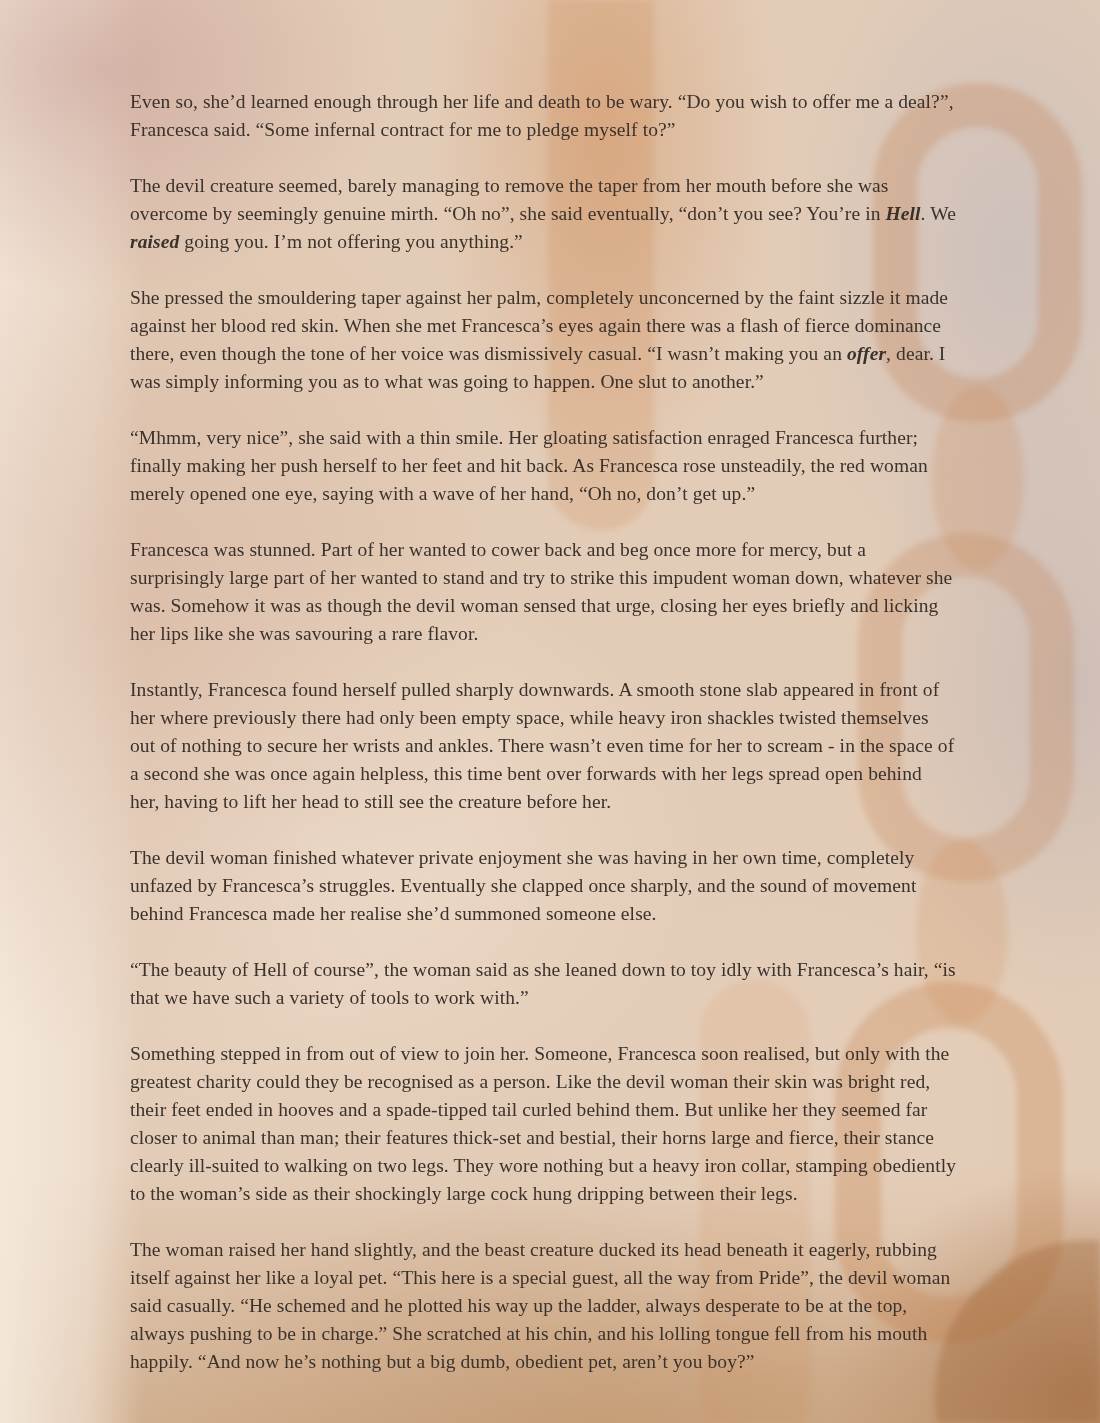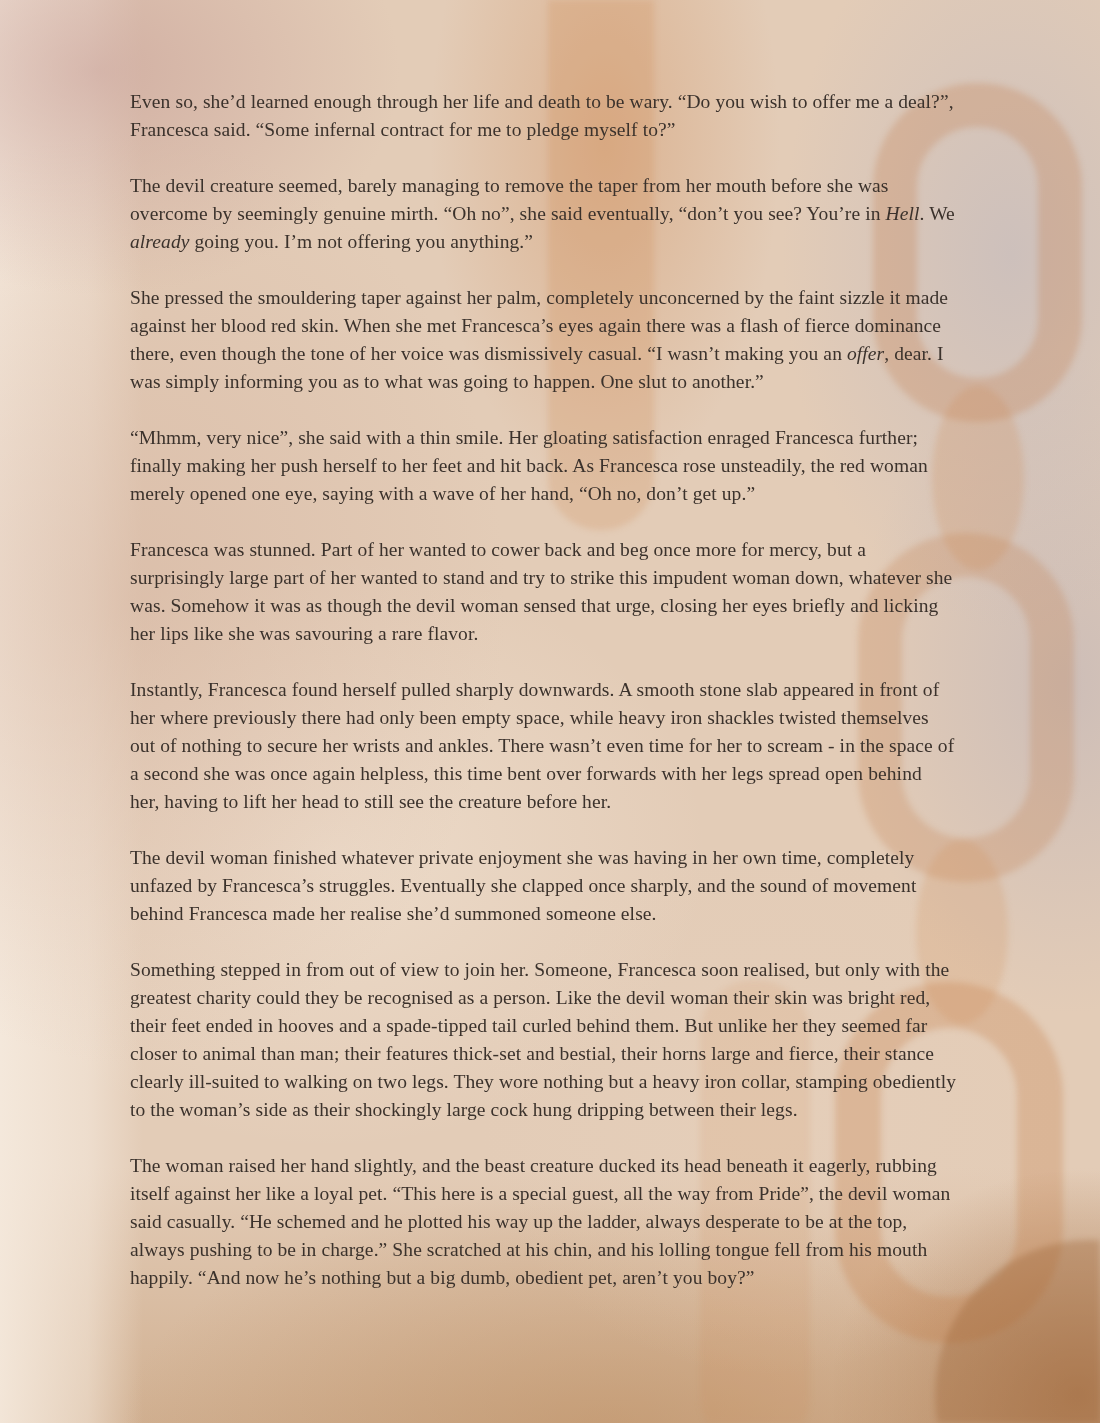--- a/index.html
+++ b/index.html
@@ -48,20 +48,21 @@
   .para {
     margin: 0 16px 28px 0;
     font-size: 19.5px;
     line-height: 28px;
     color: #3b322c;
     text-align: left;
     letter-spacing: 0.1px;
   }
   .para em {
     font-style: italic;
+    font-weight: bold;
   }
 </style>
 </head>
 <body>
 
 <main class="page">
 
   <div class="bg-art">
     <svg width="1100" height="1423" viewBox="0 0 1100 1423" xmlns="http://www.w3.org/2000/svg">
 
@@ -78,23 +79,24 @@
         <ellipse cx="978" cy="478" rx="46" ry="92" fill-opacity="0.20"></ellipse>
         <ellipse cx="962" cy="932" rx="46" ry="92" fill-opacity="0.18"></ellipse>
       </g>
 
       <circle cx="1090" cy="1395" r="155" fill="#9e6536" fill-opacity="0.35"></circle>
     </svg>
   </div>
 
   <section class="text-col" id="story">
       <p class="para"><span>Even so, she’d learned enough through her life and death to be wary. “Do you wish to offer me a deal?”, Francesca said. “Some infernal contract for me to pledge myself to?”</span></p>
-      <p class="para"><span>The devil creature seemed, barely managing to remove the taper from her mouth before she was overcome by seemingly genuine mirth. “Oh no”, she said eventually, “don’t you see? You’re in </span><em>Hell</em><span>. We </span><em>already</em><span> going you. I’m not offering you anything.”</span></p>
+      <p class="para"><span>The devil creature seemed, barely managing to remove the taper from her mouth before she was overcome by seemingly genuine mirth. “Oh no”, she said eventually, “don’t you see? You’re in </span><em>Hell</em><span>. We </span><em>raised</em><span> going you. I’m not offering you anything.”</span></p>
       <p class="para"><span>She pressed the smouldering taper against her palm, completely unconcerned by the faint sizzle it made against her blood red skin. When she met Francesca’s eyes again there was a flash of fierce dominance there, even though the tone of her voice was dismissively casual. “I wasn’t making you an </span><em>offer</em><span>, dear. I was simply informing you as to what was going to happen. One slut to another.”</span></p>
       <p class="para"><span>“Mhmm, very nice”, she said with a thin smile. Her gloating satisfaction enraged Francesca further; finally making her push herself to her feet and hit back. As Francesca rose unsteadily, the red woman merely opened one eye, saying with a wave of her hand, “Oh no, don’t get up.”</span></p>
       <p class="para"><span>Francesca was stunned. Part of her wanted to cower back and beg once more for mercy, but a surprisingly large part of her wanted to stand and try to strike this impudent woman down, whatever she was. Somehow it was as though the devil woman sensed that urge, closing her eyes briefly and licking her lips like she was savouring a rare flavor.</span></p>
       <p class="para"><span>Instantly, Francesca found herself pulled sharply downwards. A smooth stone slab appeared in front of her where previously there had only been empty space, while heavy iron shackles twisted themselves out of nothing to secure her wrists and ankles. There wasn’t even time for her to scream - in the space of a second she was once again helpless, this time bent over forwards with her legs spread open behind her, having to lift her head to still see the creature before her.</span></p>
       <p class="para"><span>The devil woman finished whatever private enjoyment she was having in her own time, completely unfazed by Francesca’s struggles. Eventually she clapped once sharply, and the sound of movement behind Francesca made her realise she’d summoned someone else.</span></p>
+      <p class="para"><span>“The beauty of Hell of course”, the woman said as she leaned down to toy idly with Francesca’s hair, “is that we have such a variety of tools to work with.”</span></p>
       <p class="para"><span>Something stepped in from out of view to join her. Someone, Francesca soon realised, but only with the greatest charity could they be recognised as a person. Like the devil woman their skin was bright red, their feet ended in hooves and a spade-tipped tail curled behind them. But unlike her they seemed far closer to animal than man; their features thick-set and bestial, their horns large and fierce, their stance clearly ill-suited to walking on two legs. They wore nothing but a heavy iron collar, stamping obediently to the woman’s side as their shockingly large cock hung dripping between their legs.</span></p>
       <p class="para"><span>The woman raised her hand slightly, and the beast creature ducked its head beneath it eagerly, rubbing itself against her like a loyal pet. “This here is a special guest, all the way from Pride”, the devil woman said casually. “He schemed and he plotted his way up the ladder, always desperate to be at the top, always pushing to be in charge.” She scratched at his chin, and his lolling tongue fell from his mouth happily. “And now he’s nothing but a big dumb, obedient pet, aren’t you boy?”</span></p>
     </section>
 
 </main>
 
 </body></html>

